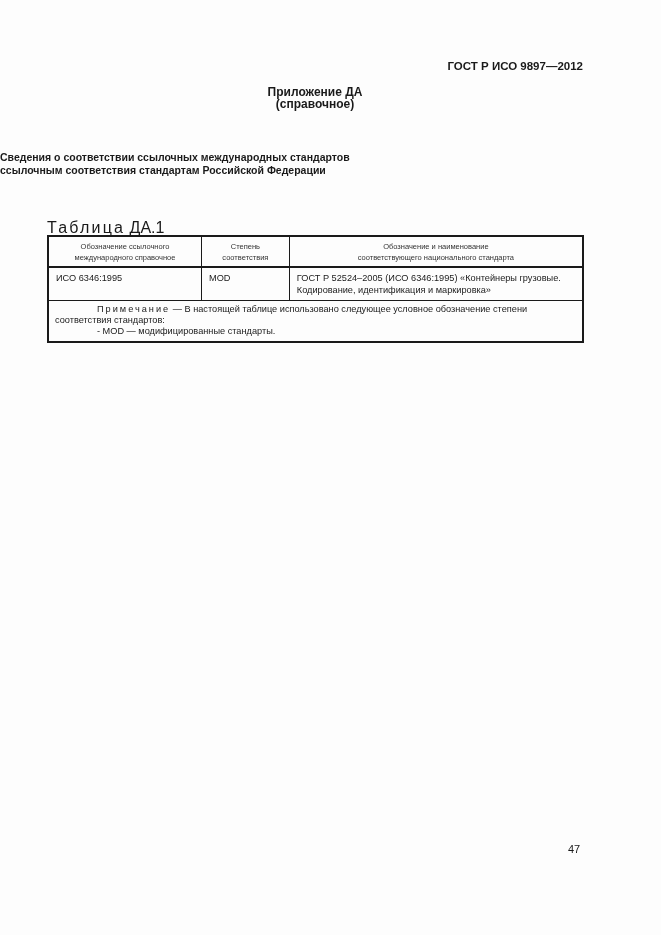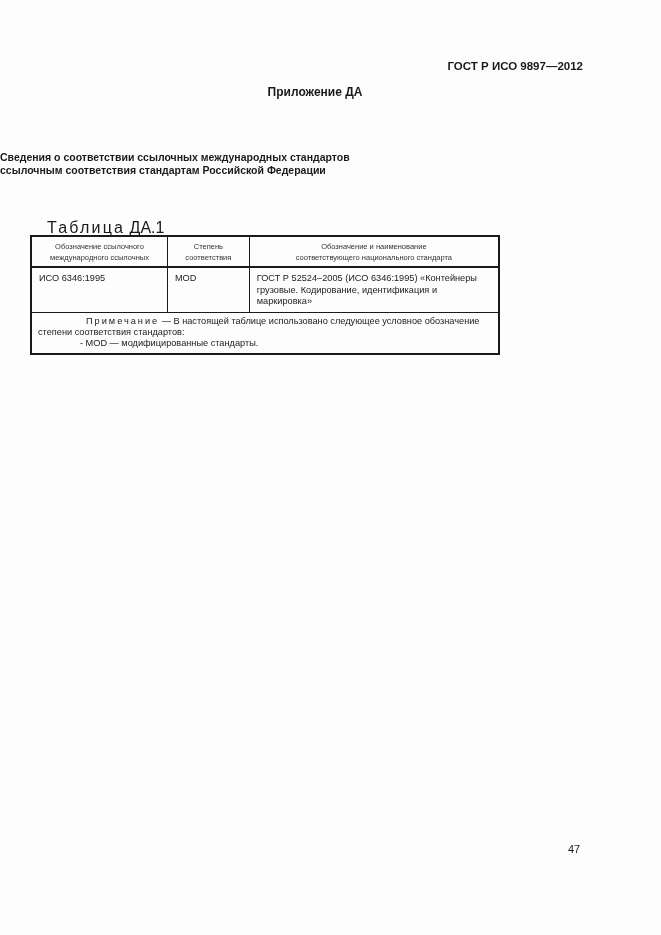--- a/index.html
+++ b/index.html
@@ -22,22 +22,22 @@
   .title {
     position: absolute; top: 151px; left: 0; width: 661px;
     font-size: 10.5px; font-weight: bold; line-height: 13px;
   }
   .table-caption {
     position: absolute; top: 219px; left: 47px;
     font-size: 16px;
   }
   .table-caption .spaced { letter-spacing: 2.2px; }
   table.main {
-    position: absolute; top: 235px; left: 30px;
-    width: 470px;
+    position: absolute; top: 235px; left: 47px;
+    width: 537px;
     border-collapse: collapse;
     font-size: 9.2px;
     line-height: 11.5px;
   }
   table.main td, table.main th {
     border: 1px solid #1a1a1a;
     vertical-align: top;
     padding: 5px 7px 4px 7px;
     text-align: left;
     font-weight: normal;
@@ -54,33 +54,34 @@
     border-bottom: 2px solid #1a1a1a;
   }
   table.main col.c1 { width: 154px; }
   table.main col.c2 { width: 88px; }
   table.main col.c3 { width: 295px; }
   table.main td.note {
     padding: 3px 6px 4px 6px;
     line-height: 11px;
   }
   .note .indent { padding-left: 42px; }
-  .note .spaced { letter-spacing: 2px; margin-left: 6px; }
+  .note .spaced { letter-spacing: 2px; }
   .page-num {
     position: absolute; top: 843px; left: 568px;
     font-size: 11px;
   }
 </style>
 </head>
 <body>
 
 <div class="doc-code">ГОСТ Р ИСО 9897—2012</div>
 
 <div class="annex">
   <div>Приложение ДА</div>
+  <div>(справочное)</div>
 </div>
 
 <div class="title">
   <div>Сведения о соответствии ссылочных международных стандартов</div>
   <div>ссылочным соответствия стандартам Российской Федерации</div>
 </div>
 
 <div class="table-caption">
   <span class="spaced">Таблица</span>
   <span>ДА.1</span>
@@ -89,21 +90,21 @@
 <table class="main">
   <colgroup>
       <col class="c1">
       <col class="c2">
       <col class="c3">
     </colgroup>
   <tbody>
       <tr class="head">
     <th>
       <div>Обозначение ссылочного</div>
-      <div>международного ссылочных</div>
+      <div>международного справочное</div>
     </th>
     <th>
       <div>Степень</div>
       <div>соответствия</div>
     </th>
     <th>
       <div>Обозначение и наименование</div>
       <div>соответствующего национального стандарта</div>
     </th>
   </tr>

